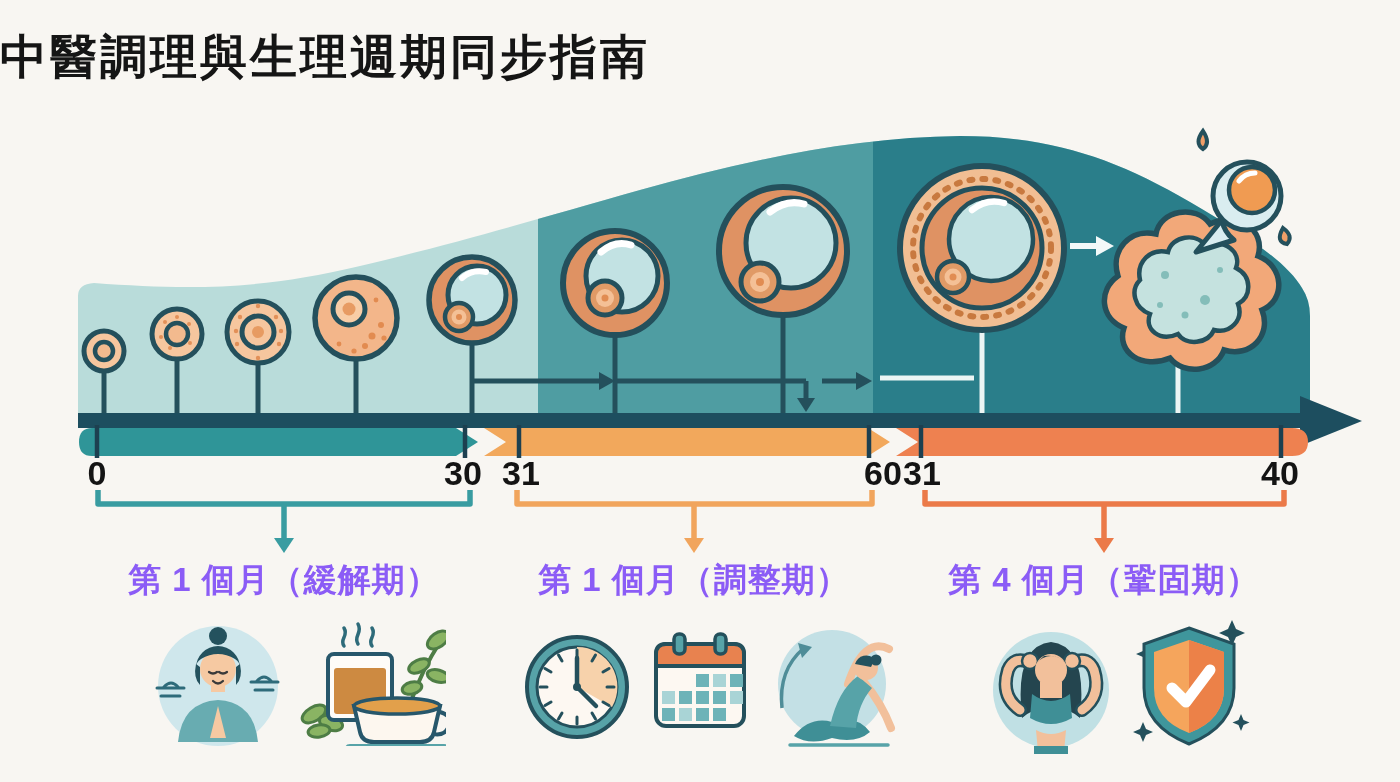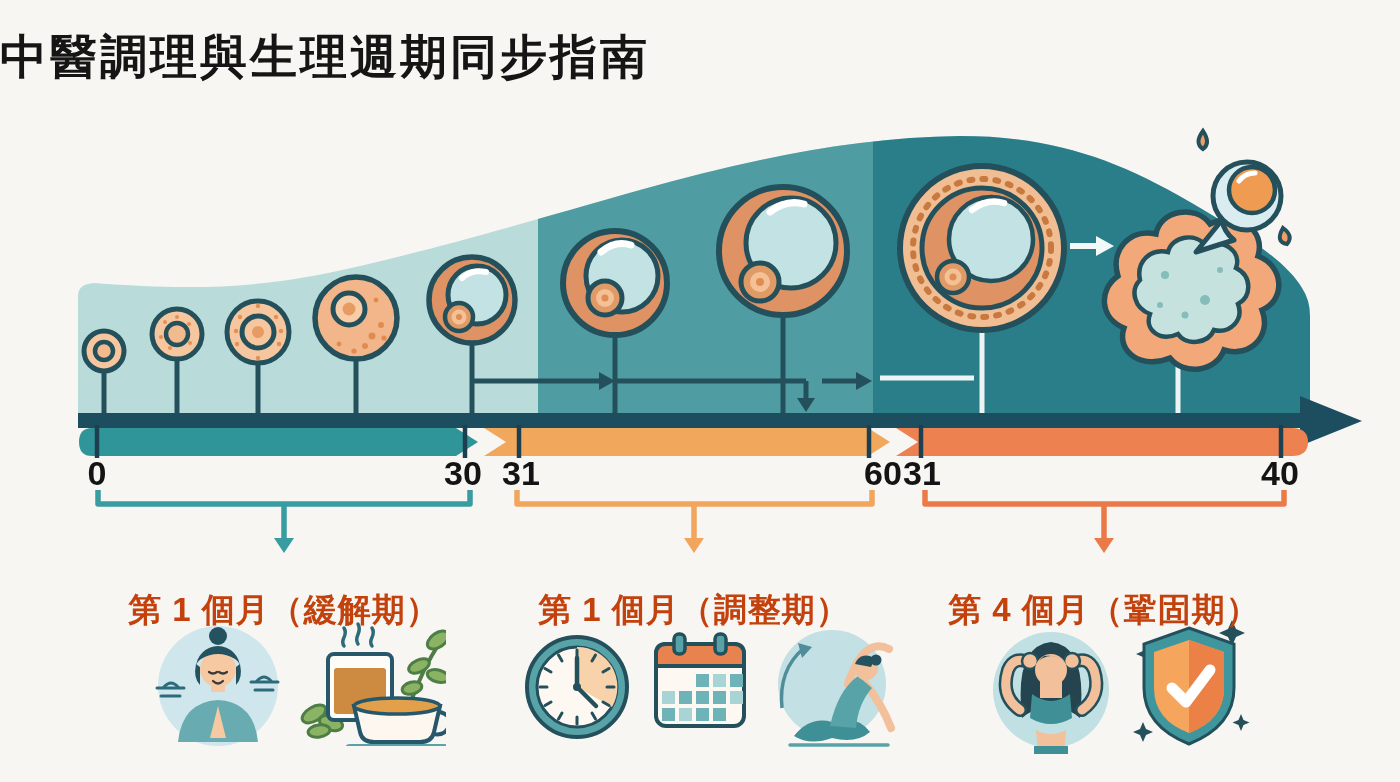--- a/index.html
+++ b/index.html
@@ -12,21 +12,21 @@
     position:absolute;left:0;top:26px;width:1324px;text-align:left;
     font-size:47px;font-weight:800;color:#151515;letter-spacing:3px;z-index:5;
   }
   .hero-svg{position:absolute;left:0;top:0;width:1400px;height:560px;z-index:1;}
   .tick-label{
     position:absolute;top:454px;transform:translateX(-50%);
     font-size:34px;font-weight:700;color:#141414;z-index:4;
   }
   .phase-label{
     position:absolute;top:558px;width:460px;text-align:center;
-    font-size:33px;font-weight:700;color:#c2410c;z-index:4;letter-spacing:1px;margin-top:30px;
+    font-size:33px;font-weight:700;color:#8b5cf6;z-index:4;letter-spacing:1px;
   }
   .icon-svg{position:absolute;z-index:3;}
 </style>
 </head>
 <body>
 
 <div class="page-title">中醫調理與生理週期同步指南</div>
 
 <svg class="hero-svg" viewBox="0 0 1400 560">
   <defs>

